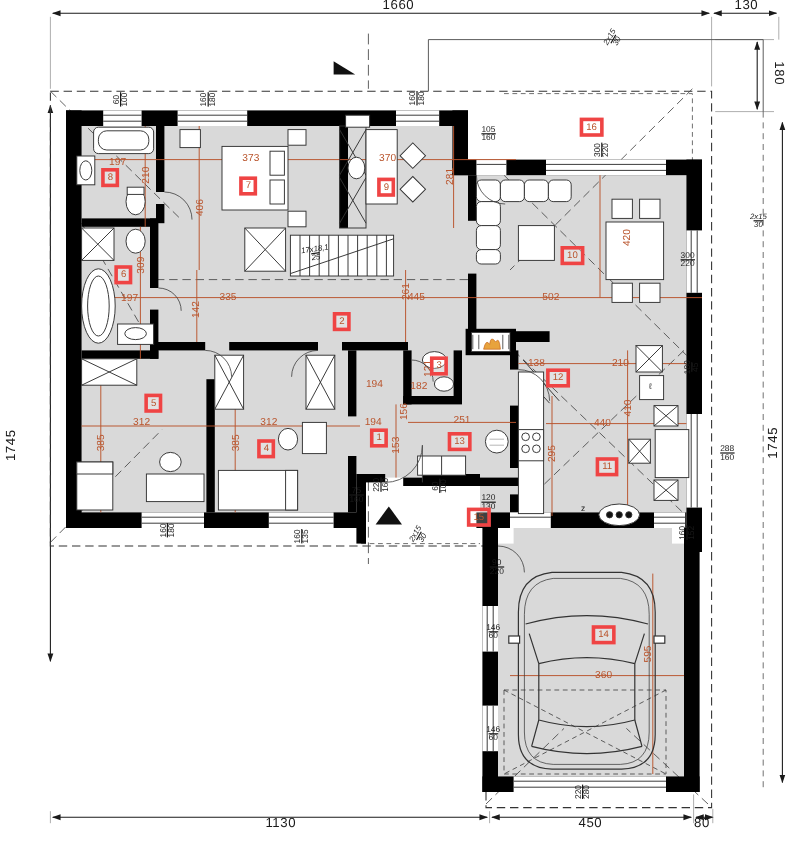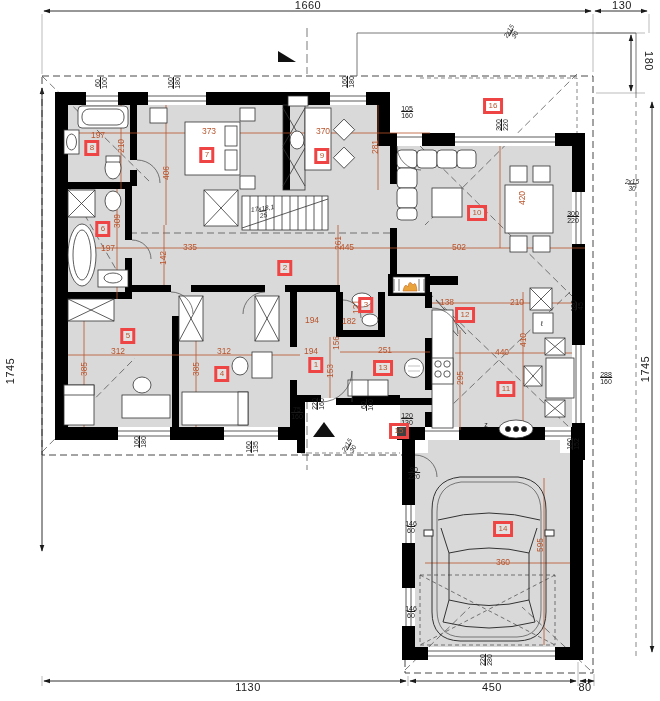--- a/index.html
+++ b/index.html
@@ -315,26 +315,26 @@
     <path d="M432,510 Q432,480 460,477 L518,477 Q546,480 546,510 L546,612 Q546,640 518,641 L460,641 Q432,640 432,612 Z"></path>
     <path d="M437,512 Q437,485 461,482 L517,482 Q541,485 541,512 L541,610 Q541,636 517,637 L461,637 Q437,636 437,610 Z" stroke-width="0.6"></path>
     <path d="M438,520 Q489,506 540,520"></path>
     <path d="M441,528 L449,553 M537,528 L529,553 M449,553 Q489,543 529,553"></path>
     <path d="M449,553 L449,600 Q489,611 529,600 L529,553"></path>
     <path d="M449,600 L443,622 M529,600 L535,622 M443,622 Q489,634 535,622"></path>
     <rect x="424" y="530" width="9" height="6" fill="#fff"></rect>
         <rect x="545" y="530" width="9" height="6" fill="#fff"></rect>
   </g>
 </svg>
-<span class="txt t-outer" style="left: 308px; top: 5px; transform: translate(-50%, -50%);">1660</span>
+<span class="txt t-outer" style="left: 332px; top: 5px; transform: translate(-50%, -50%);">1660</span>
     <span class="txt t-outer" style="left: 622px; top: 5px; transform: translate(-50%, -50%);">130</span>
     <span class="txt t-outer" style="left: 648px; top: 61px; transform: translate(-50%, -50%) rotate(90deg);">180</span>
     <span class="txt t-outer" style="left: 10px; top: 371px; transform: translate(-50%, -50%) rotate(-90deg);">1745</span>
     <span class="txt t-outer" style="left: 645px; top: 369px; transform: translate(-50%, -50%) rotate(-90deg);">1745</span>
-    <span class="txt t-outer" style="left: 248px; top: 687px; transform: translate(-50%, -50%);">1130</span>
+    <span class="txt t-outer" style="left: 234px; top: 687px; transform: translate(-50%, -50%);">1130</span>
     <span class="txt t-outer" style="left: 492px; top: 687px; transform: translate(-50%, -50%);">450</span>
     <span class="txt t-outer" style="left: 585px; top: 687px; transform: translate(-50%, -50%);">80</span>
     <span class="txt t-odim" style="left: 98px; top: 135px; transform: translate(-50%, -50%);">197</span>
     <span class="txt t-odim" style="left: 209px; top: 131px; transform: translate(-50%, -50%);">373</span>
     <span class="txt t-odim" style="left: 323px; top: 131px; transform: translate(-50%, -50%);">370</span>
     <span class="txt t-odim" style="left: 121px; top: 146px; transform: translate(-50%, -50%) rotate(-90deg);">210</span>
     <span class="txt t-odim" style="left: 166px; top: 173px; transform: translate(-50%, -50%) rotate(-90deg);">406</span>
     <span class="txt t-odim" style="left: 375px; top: 147px; transform: translate(-50%, -50%) rotate(-90deg);">281</span>
     <span class="txt t-odim" style="left: 117px; top: 221px; transform: translate(-50%, -50%) rotate(-90deg);">309</span>
     <span class="txt t-odim" style="left: 108px; top: 248px; transform: translate(-50%, -50%);">197</span>

